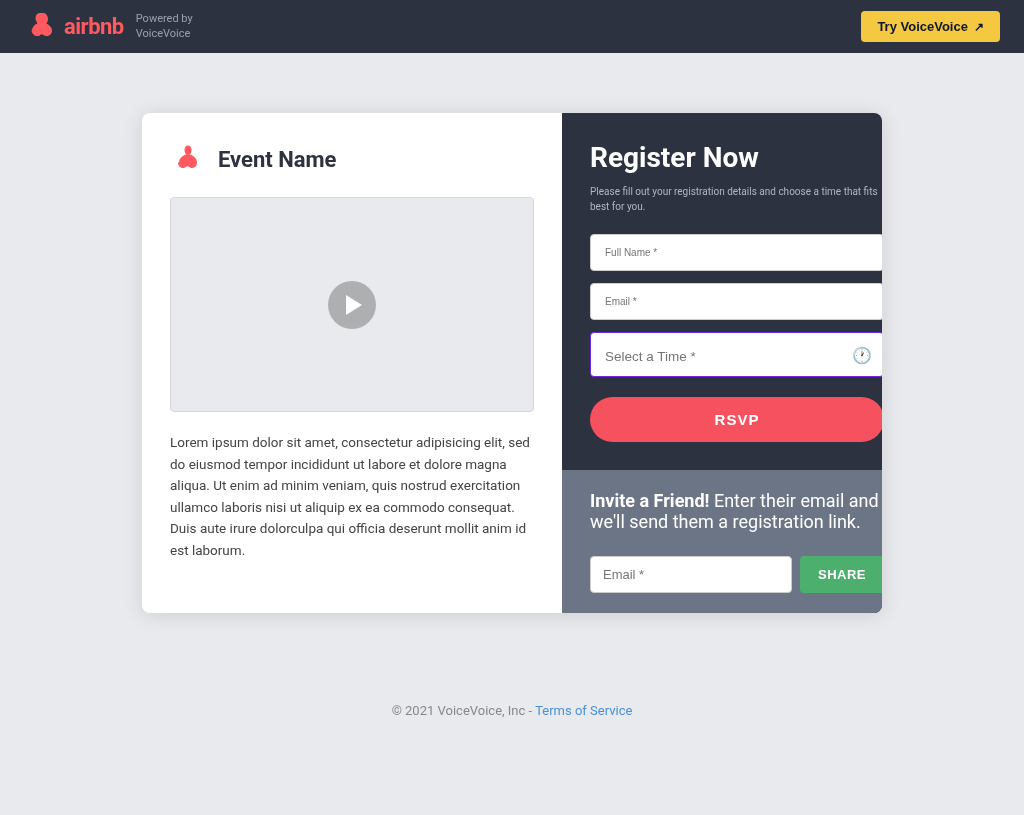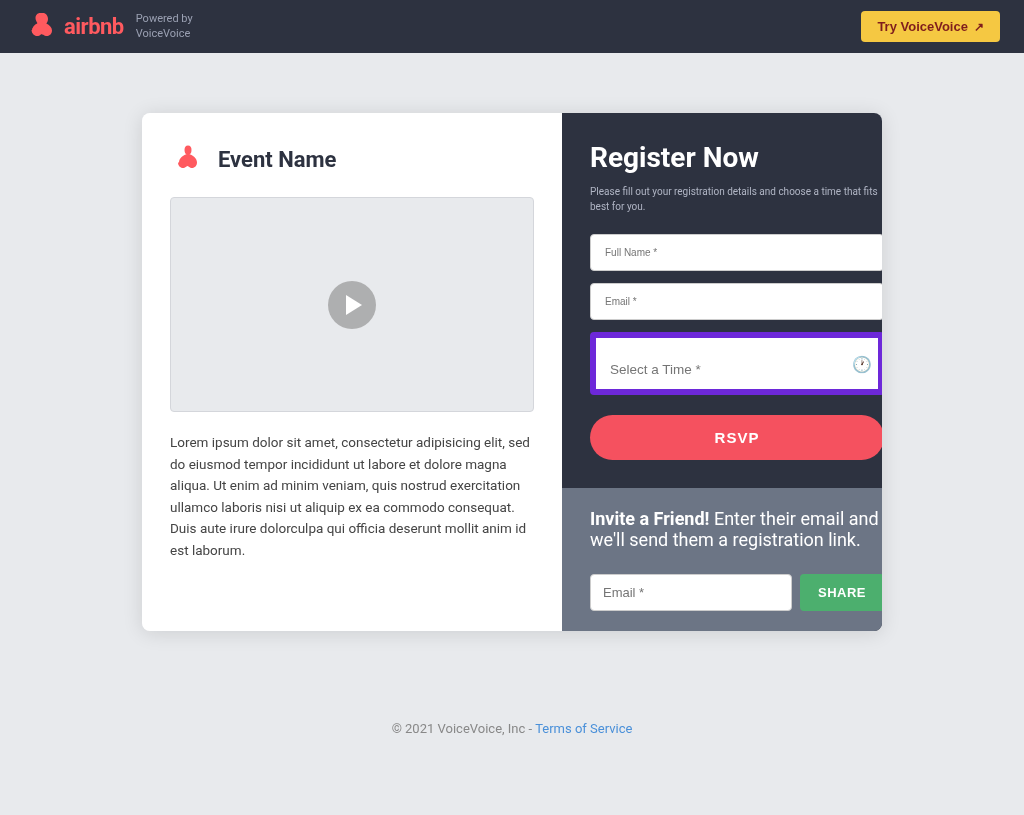--- a/index.html
+++ b/index.html
@@ -40,21 +40,21 @@
     }
 
     .powered-by {
       color: #9aa0b2;
       font-size: 11px;
       line-height: 1.3;
     }
 
     .try-btn {
       background-color: #f5c842;
-      color: #7f1d1d;
+      color: #0f172a;
       border: none;
       border-radius: 4px;
       padding: 8px 16px;
       font-size: 13px;
       font-weight: 600;
       cursor: pointer;
       display: flex;
       align-items: center;
       gap: 6px;
     }
@@ -172,23 +172,23 @@
     }
 
     .time-field-wrapper {
       position: relative;
       margin-bottom: 20px;
     }
 
     .time-field {
       width: 100%;
       background-color: #ffffff;
-      border: 6px solid #6d28d9;
-      border-radius: 4px;
-      padding: 24px 40px 12px 14px;
+      border: 1px solid #6d28d9;
+      border-radius: 4px;
+      padding: 16px 40px 12px 14px;
       font-size: 13.5px;
       color: #666;
       outline: none;
       appearance: none;
       cursor: pointer;
     }
 
     .time-icon {
       position: absolute;
       right: 12px;

